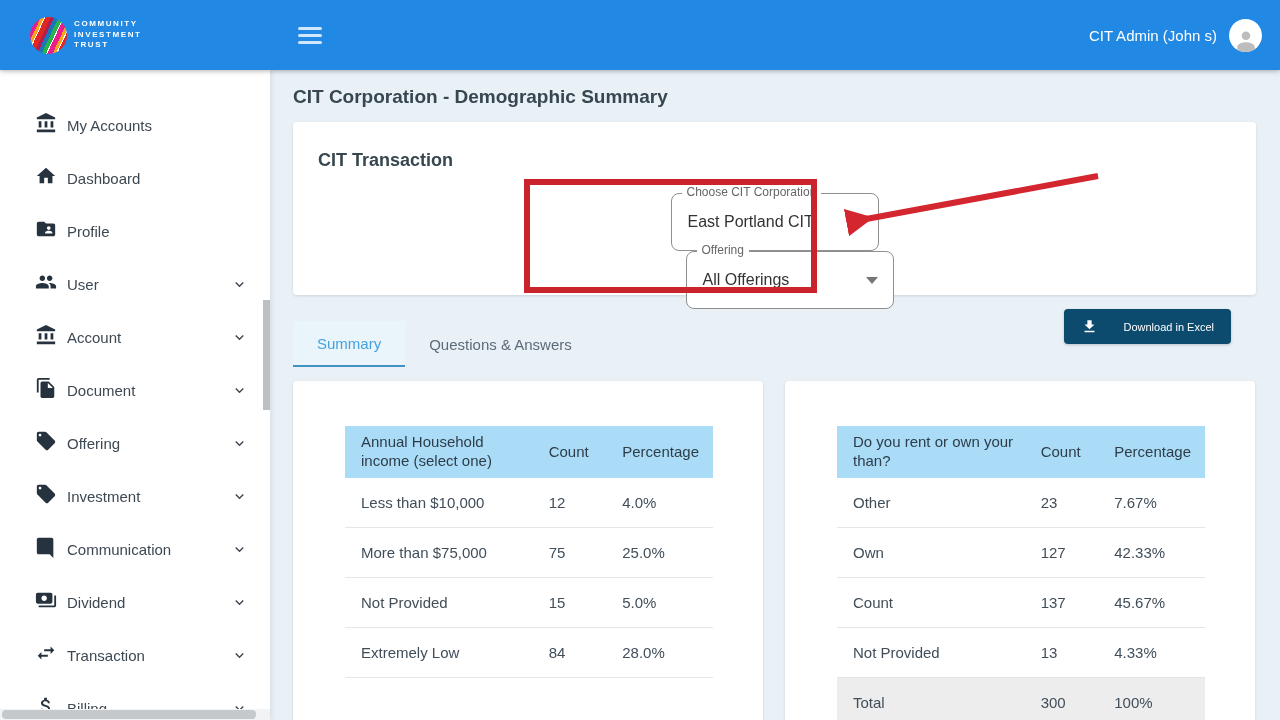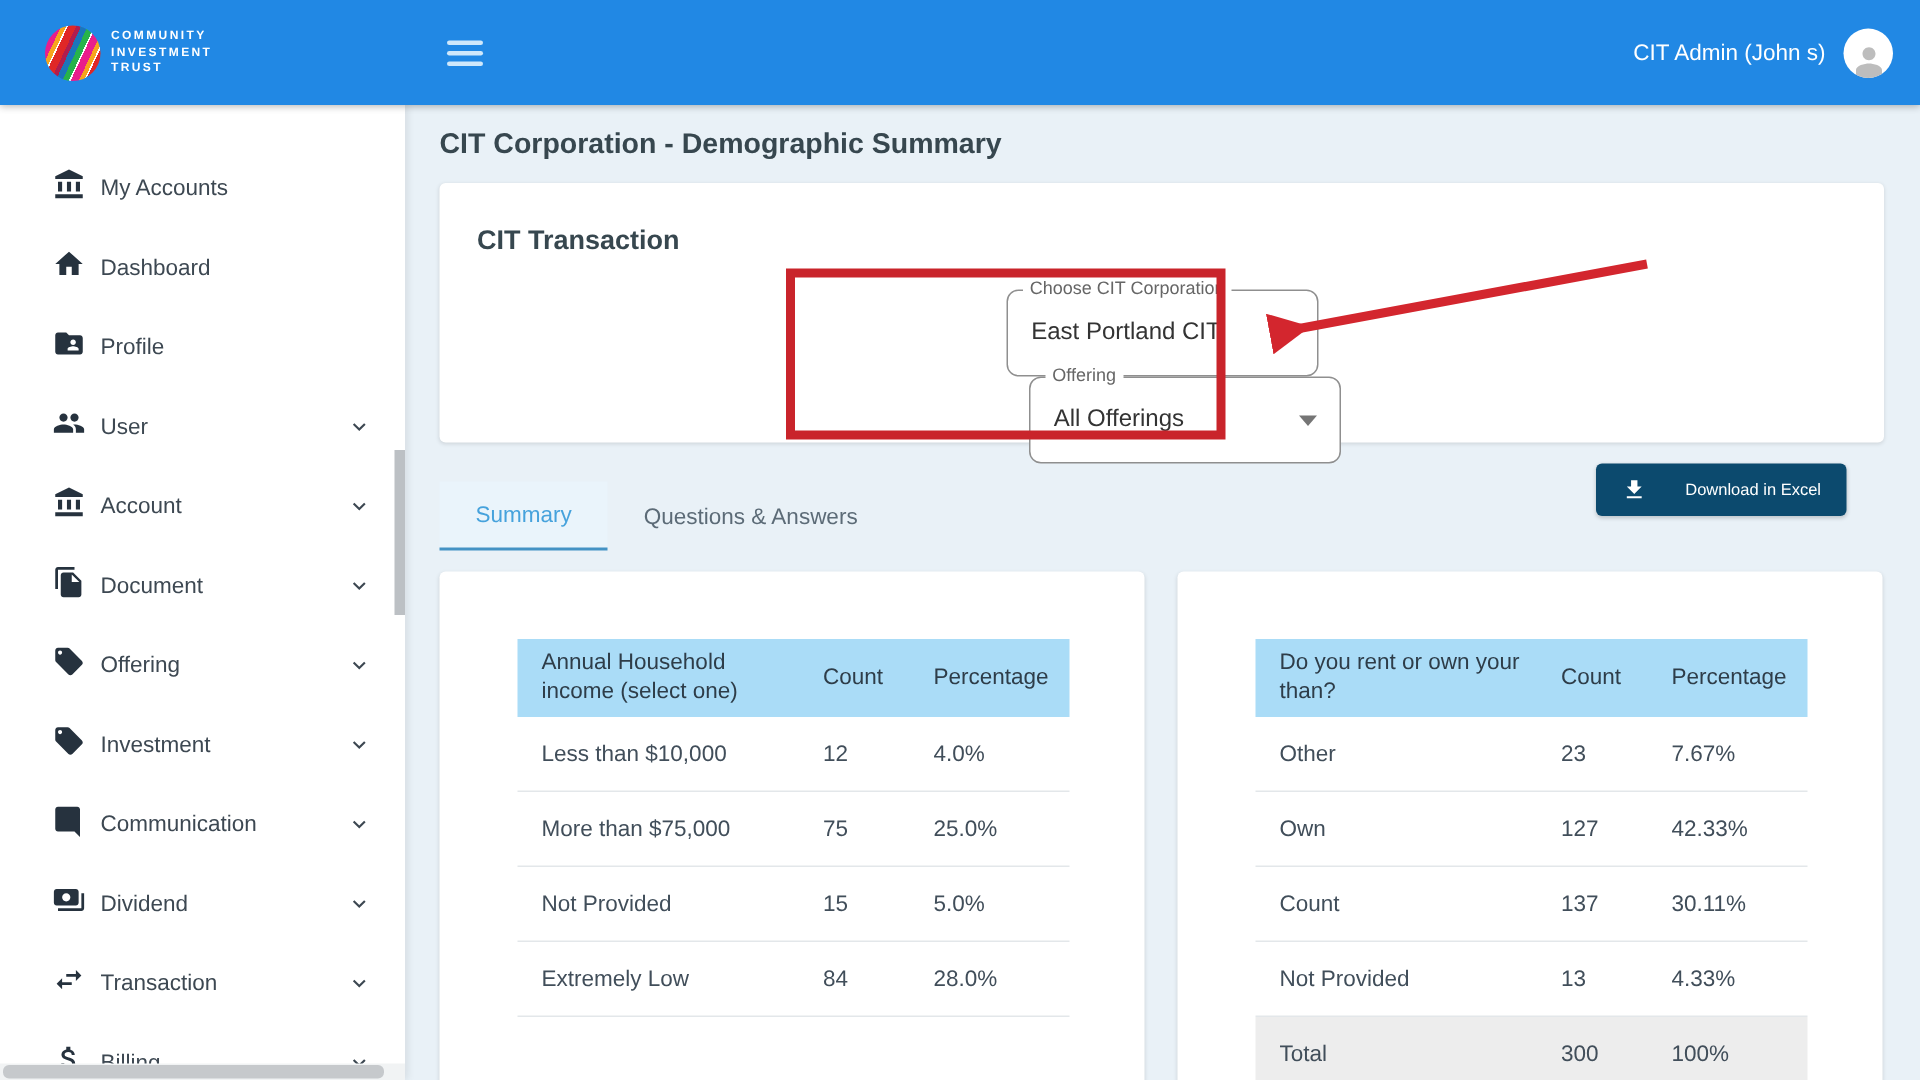--- a/index.html
+++ b/index.html
@@ -353,21 +353,21 @@
 
           <div class="t-row">
             <div class="t-cell c-label">Own</div>
             <div class="t-cell c-count">127</div>
             <div class="t-cell c-pct">42.33%</div>
           </div>
 
           <div class="t-row">
             <div class="t-cell c-label">Count</div>
             <div class="t-cell c-count">137</div>
-            <div class="t-cell c-pct">30.11%</div>
+            <div class="t-cell c-pct">45.67%</div>
           </div>
 
           <div class="t-row">
             <div class="t-cell c-label">Not Provided</div>
             <div class="t-cell c-count">13</div>
             <div class="t-cell c-pct">4.33%</div>
           </div>
 
           <div class="t-row total-row">
             <div class="t-cell c-label">Total</div>

